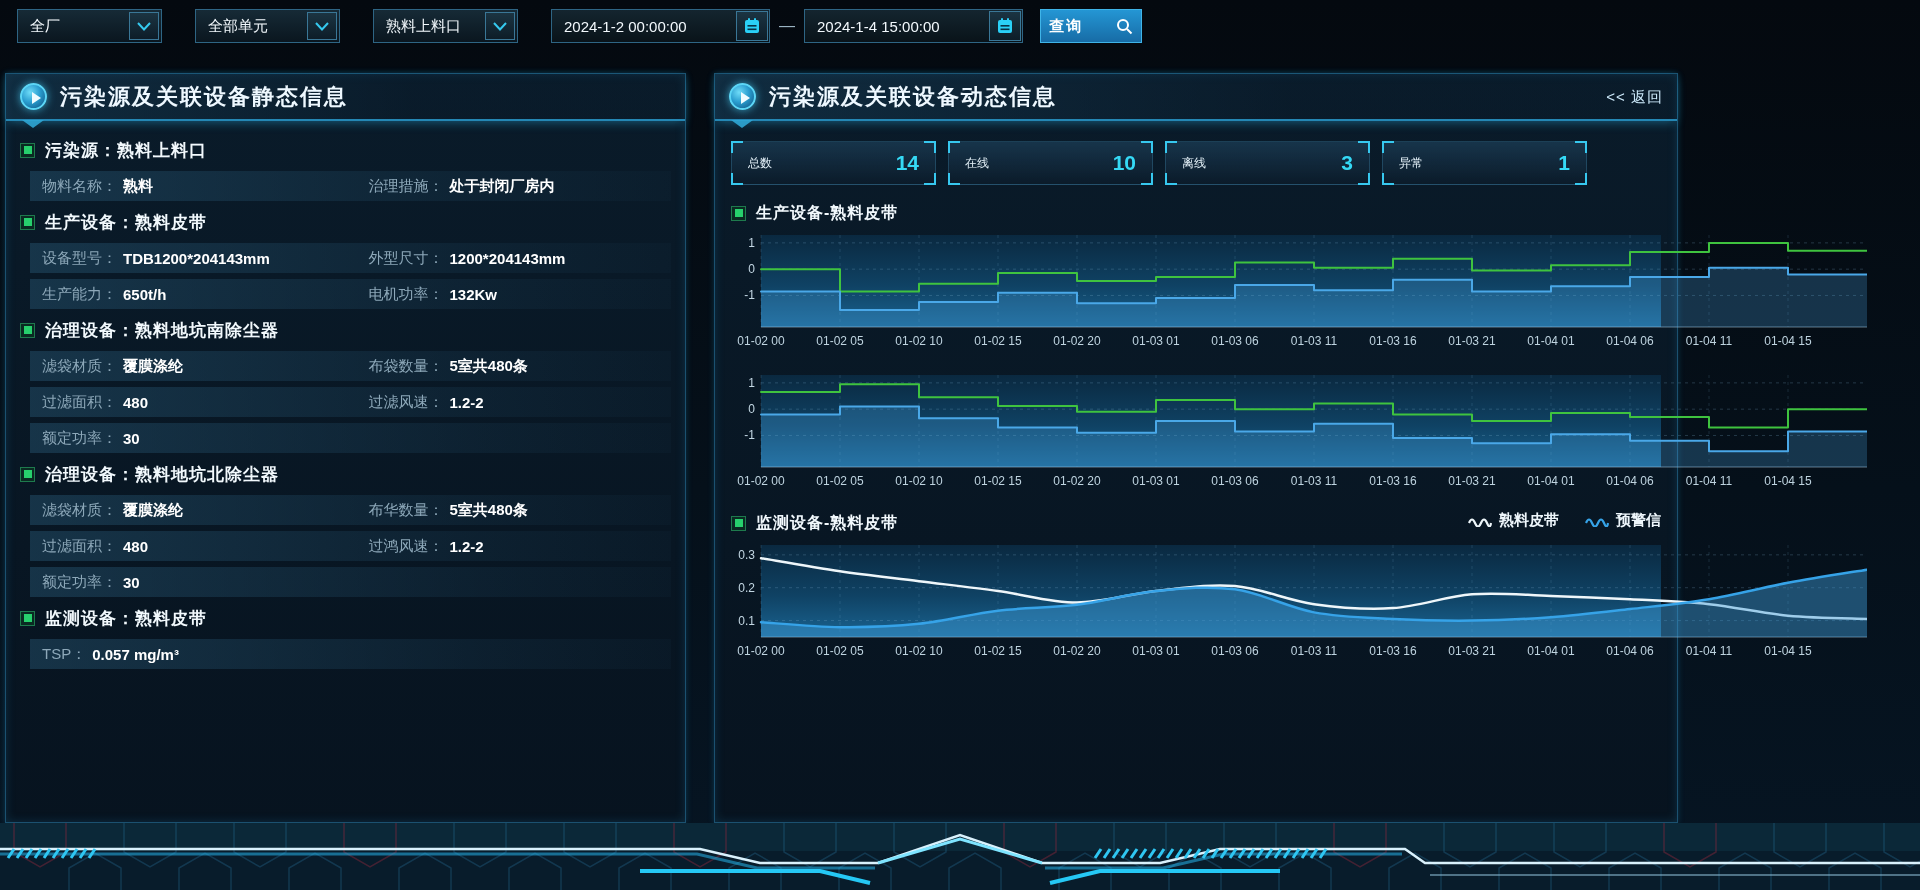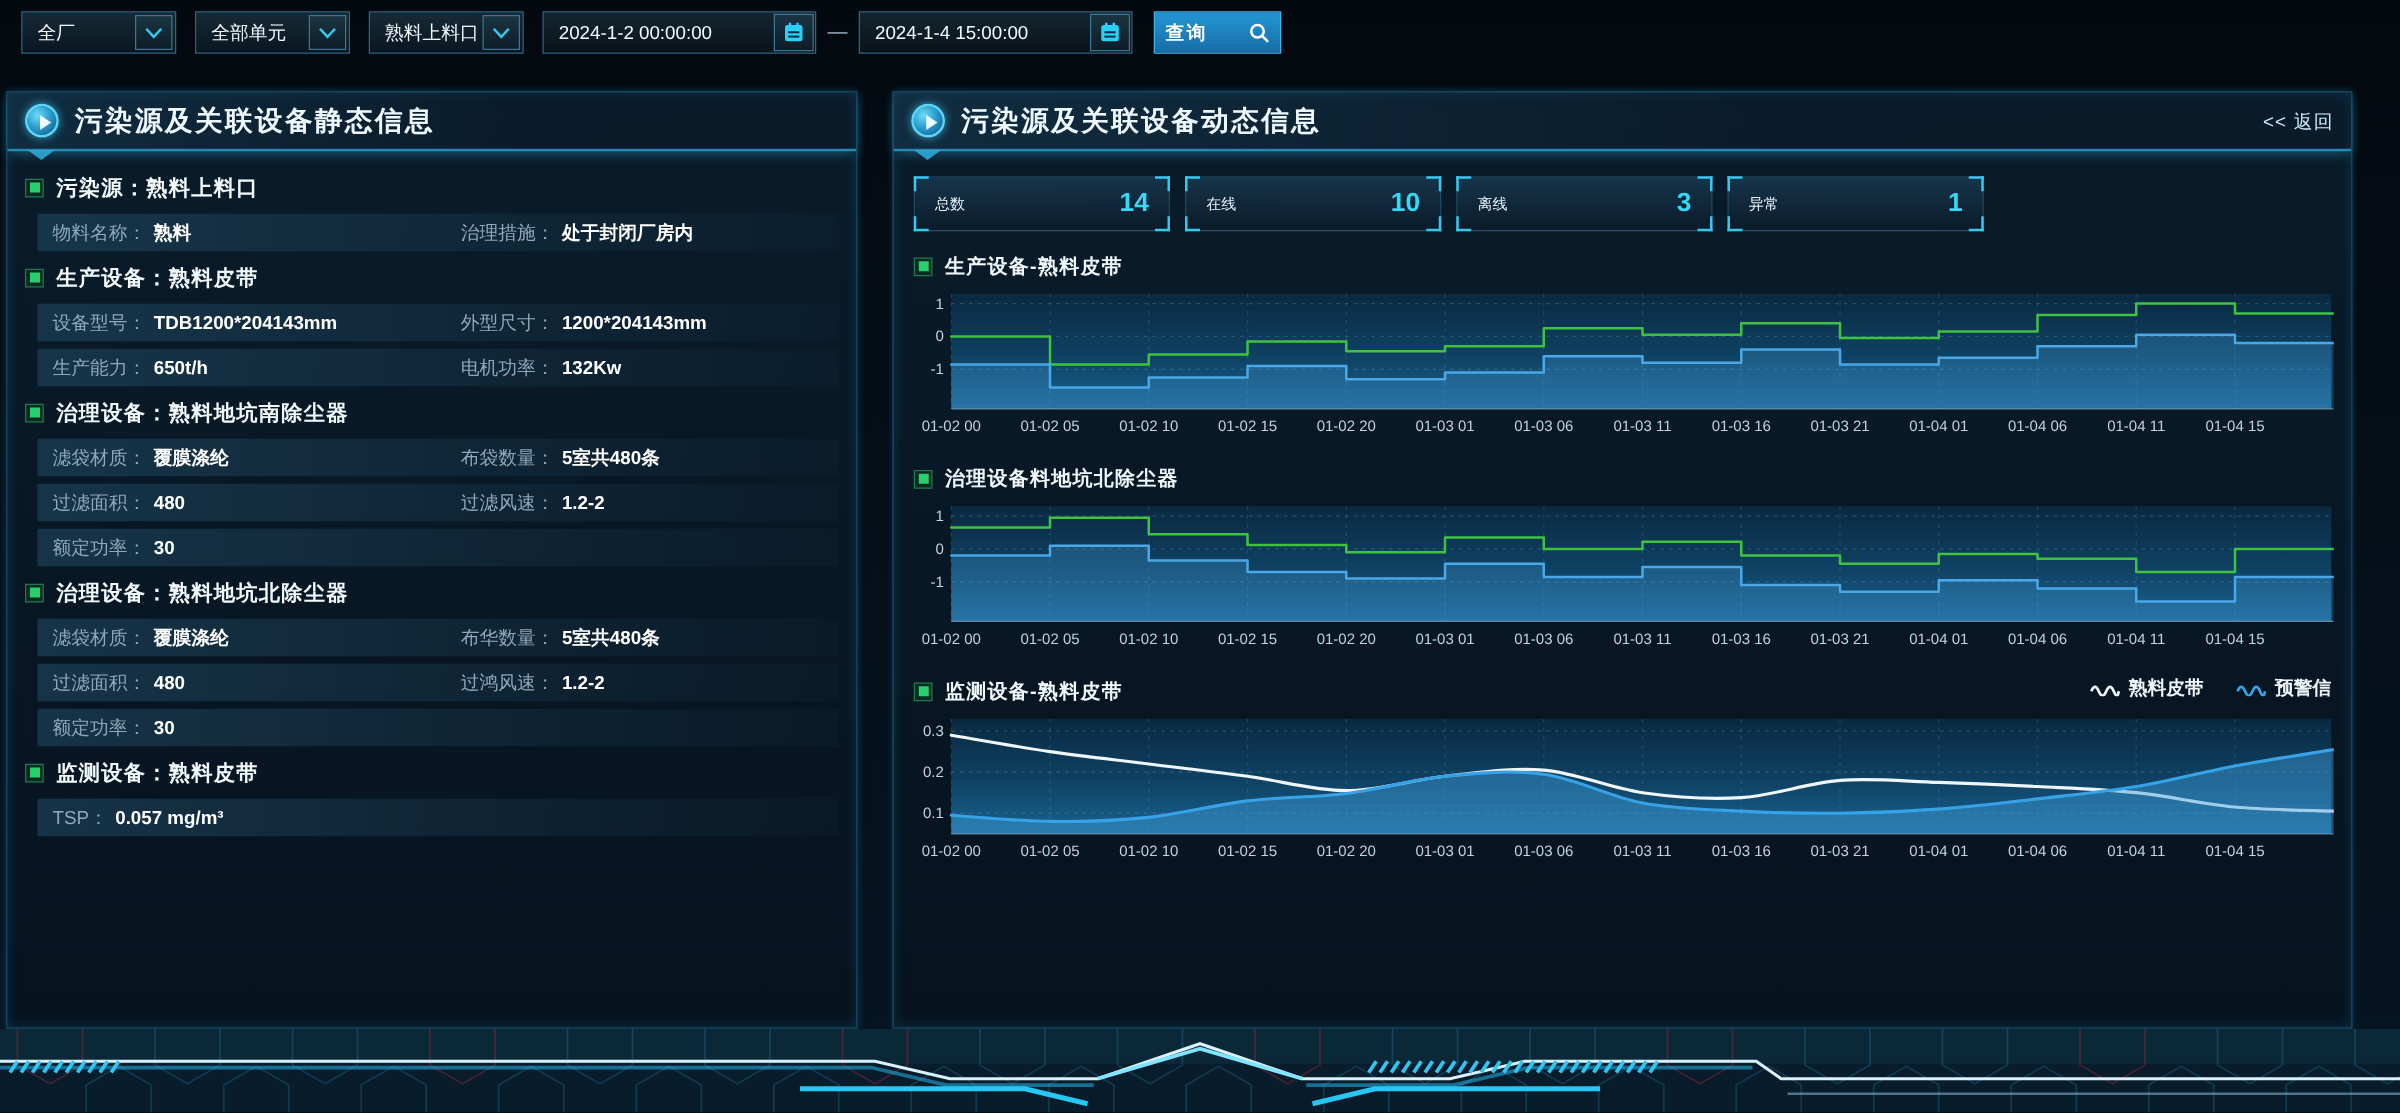--- a/index.html
+++ b/index.html
@@ -11,21 +11,21 @@
     position:relative;
   }
   #stage {
     position:relative; width:1920px; height:890px;
     background:
       linear-gradient(180deg, #04090f 0%, #05101a 55%, #061523 100%);
   }
   
   #topbar { position:absolute; top:8px; left:17px; height:36px; display:flex; align-items:center; }
   .sel {
-    width:124px; height:34px; margin-right:15px; display:flex; align-items:center;
+    width:145px; height:34px; margin-right:33px; display:flex; align-items:center;
     background:linear-gradient(180deg,#162a36 0%,#0a161f 100%);
     border:1px solid #2e6584; position:relative; cursor:pointer;
   }
   .sel .sel-val { flex:1; padding-left:12px; font-size:15px; color:#f2f8fc; white-space:nowrap; }
   .sel .dd-btn {
     width:30px; height:28px; margin-right:2px; display:flex; align-items:center; justify-content:center;
     border:1px solid #3a7797; background:linear-gradient(180deg,#1b3442 0%,#0d1d28 100%);
   }
   .dtbox {
     width:219px; height:34px; display:flex; align-items:center;
@@ -46,21 +46,21 @@
     gap:24px;
   }
   
   .panel {
     position:absolute; top:73px; height:750px;
     background:linear-gradient(180deg, rgba(10,28,43,0.95) 0%, rgba(7,19,31,0.95) 100%);
     border:1px solid #1b5170;
     box-shadow:0 0 10px rgba(30,130,180,0.25) inset, 0 0 6px rgba(30,140,190,0.3);
   }
   #left-panel  { left:5px;  width:681px; }
-  #right-panel { left:714px; width:1168px; }
+  #right-panel { left:714px; width:964px; }
   .panel-header {
     position:relative; height:47px; display:flex; align-items:center;
     padding-left:14px;
     background:linear-gradient(90deg, rgba(22,58,82,0.55) 0%, rgba(10,28,44,0.35) 60%, rgba(10,28,44,0.15) 100%);
     border-bottom:2px solid #2487b4;
     box-shadow:0 3px 10px -2px rgba(42,180,230,0.45);
   }
   .panel-header::after {
     content:""; position:absolute; left:16px; bottom:-9px;
     width:0; height:0; border-left:11px solid transparent; border-right:11px solid transparent;
@@ -398,24 +398,20 @@
               <text x="662" y="114" text-anchor="middle" font-size="12" fill="#bfd4e0" font-family="Liberation Sans, sans-serif">01-03 16</text>
               <text x="741" y="114" text-anchor="middle" font-size="12" fill="#bfd4e0" font-family="Liberation Sans, sans-serif">01-03 21</text>
               <text x="820" y="114" text-anchor="middle" font-size="12" fill="#bfd4e0" font-family="Liberation Sans, sans-serif">01-04 01</text>
               <text x="899" y="114" text-anchor="middle" font-size="12" fill="#bfd4e0" font-family="Liberation Sans, sans-serif">01-04 06</text>
               <text x="978" y="114" text-anchor="middle" font-size="12" fill="#bfd4e0" font-family="Liberation Sans, sans-serif">01-04 11</text>
               <text x="1057" y="114" text-anchor="middle" font-size="12" fill="#bfd4e0" font-family="Liberation Sans, sans-serif">01-04 15</text>
             </svg>
           </div>
         </div>
         <div class="chart-section">
-          <div class="chart-title-row">
-            <span class="bullet"></span>
-            <span class="chart-title">治理设备料地坑北除尘器</span>
-          </div>
           <div class="chart-block">
             <div class="chart-bg"></div>
             <svg class="chart-svg" viewBox="0 0 1136 124" preserveAspectRatio="none">
               <line x1="30" y1="4" x2="30" y2="96" stroke="rgba(130,180,210,0.18)" stroke-width="1" stroke-dasharray="3,4"></line>
               <line x1="109" y1="4" x2="109" y2="96" stroke="rgba(130,180,210,0.18)" stroke-width="1" stroke-dasharray="3,4"></line>
               <line x1="188" y1="4" x2="188" y2="96" stroke="rgba(130,180,210,0.18)" stroke-width="1" stroke-dasharray="3,4"></line>
               <line x1="267" y1="4" x2="267" y2="96" stroke="rgba(130,180,210,0.18)" stroke-width="1" stroke-dasharray="3,4"></line>
               <line x1="346" y1="4" x2="346" y2="96" stroke="rgba(130,180,210,0.18)" stroke-width="1" stroke-dasharray="3,4"></line>
               <line x1="425" y1="4" x2="425" y2="96" stroke="rgba(130,180,210,0.18)" stroke-width="1" stroke-dasharray="3,4"></line>
               <line x1="504" y1="4" x2="504" y2="96" stroke="rgba(130,180,210,0.18)" stroke-width="1" stroke-dasharray="3,4"></line>

